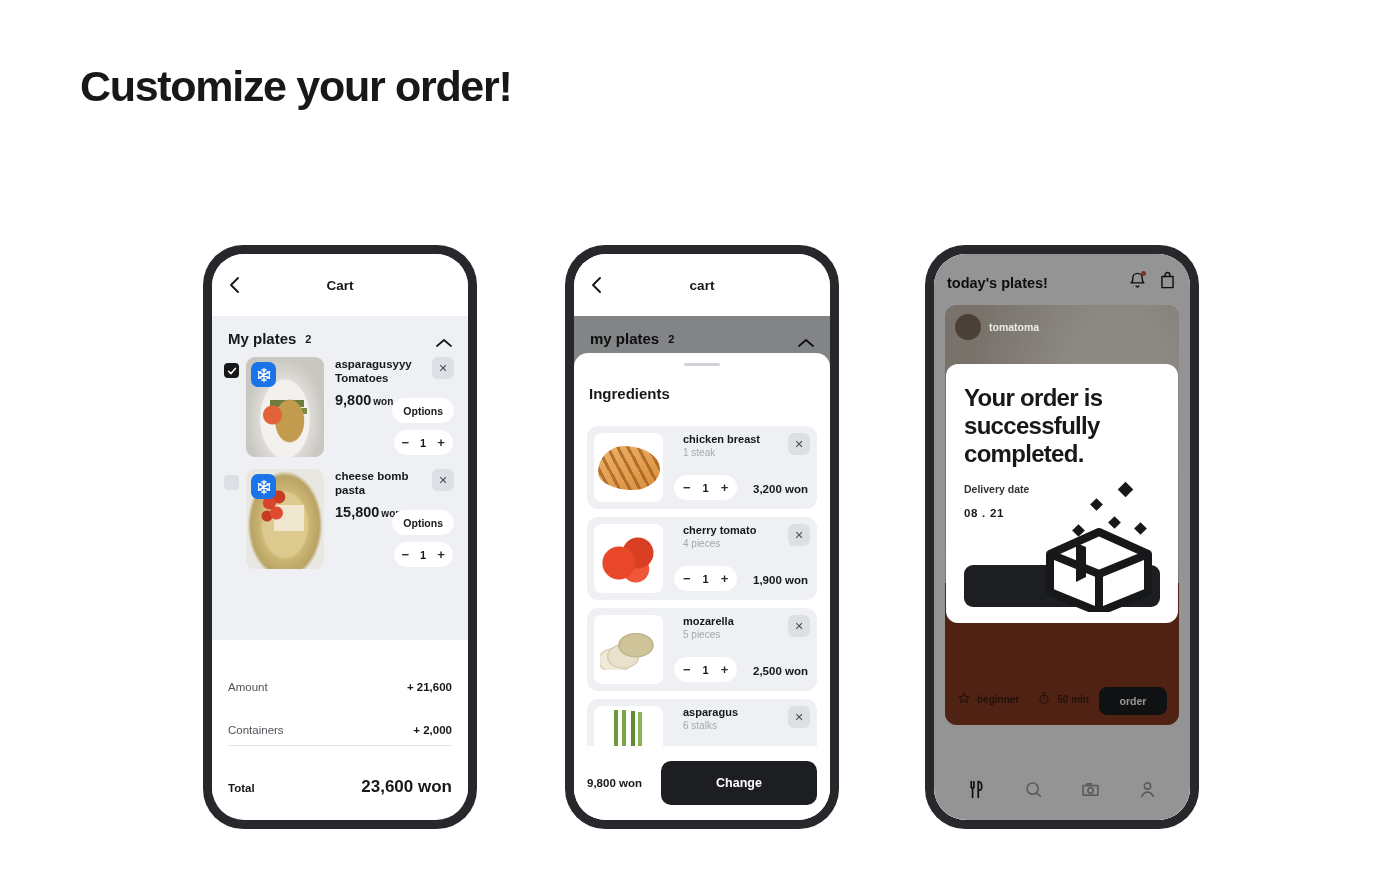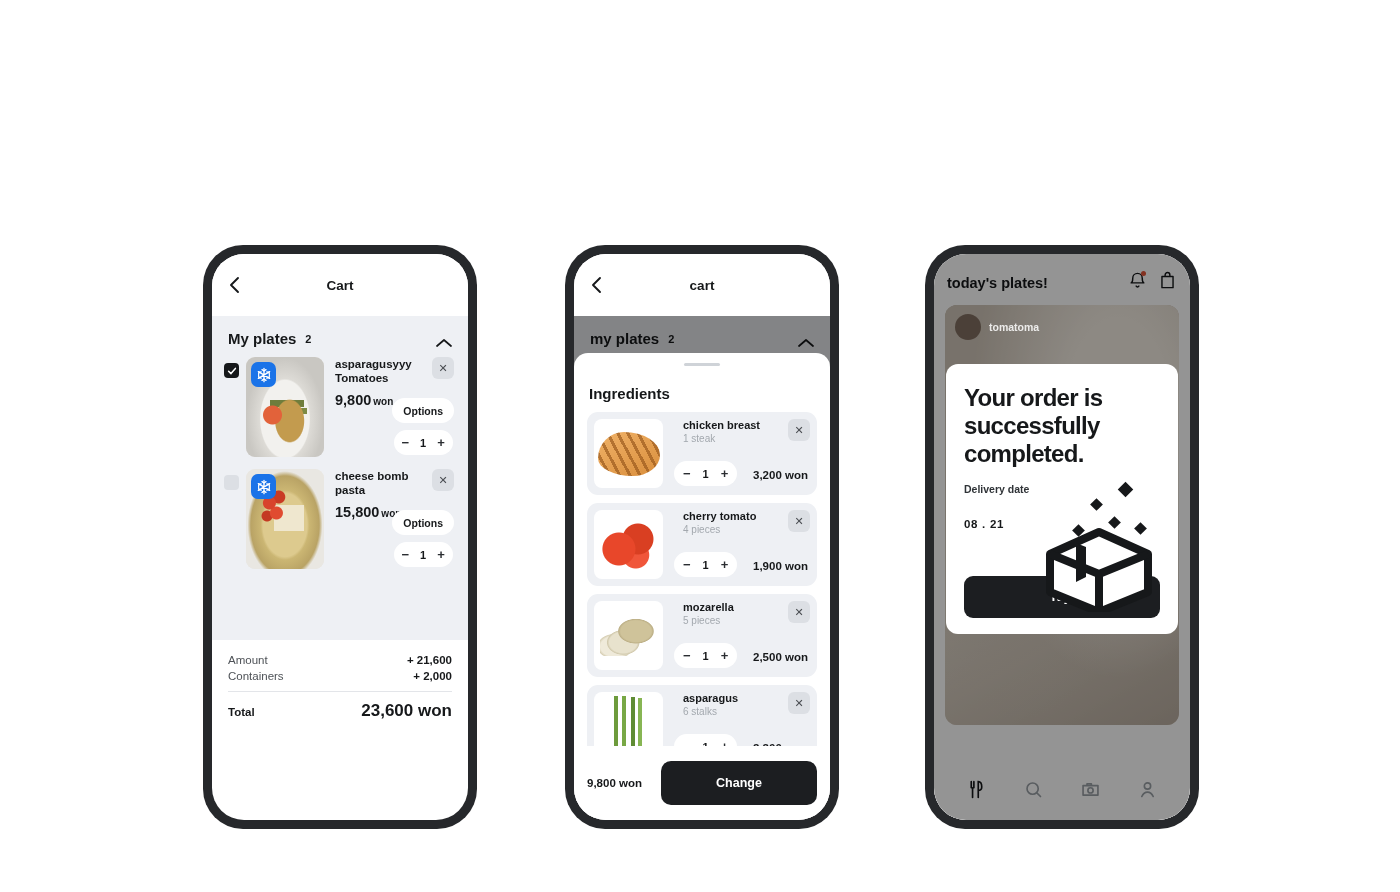--- a/index.html
+++ b/index.html
@@ -103,21 +103,21 @@
     border: none; cursor: pointer;
   }
   .pill.opt { padding: 0 11px; }
   .stepper { padding: 0 8px; gap: 11px; }
   .stepper span { font-size: 11px; font-weight: bold; color: #16181a; }
   .stepper .sgn { font-size: 13px; color: #2a2d31; }
 
   
   .totals { padding: 14px 16px 0 16px; background: #fff; }
   .tline { display: flex; justify-content: space-between; align-items: baseline; margin-bottom: 4px; }
-  .tlabel { font-size: 11.5px; color: #4e5257; }
+  .tlabel { font-size: 11.5px; color: #4e5257; margin-top: 27px; }
   .tval { font-size: 11.5px; font-weight: bold; color: #16181a; }
   .tdiv { height: 1px; background: #e3e5e9; margin: 9px 0 9px 0; }
   .tline.grand .tlabel { font-size: 11.5px; font-weight: bold; color: #16181a; }
   .tline.grand .tval { font-size: 17px; font-weight: bold; }
 
   
   .actionbar {
     position: absolute; left: 0; right: 0; bottom: 0;
     height: 74px; background: #fff;
     display: flex; align-items: center; padding: 0 13px;
@@ -134,21 +134,21 @@
   .dim {
     position: absolute; left: 0; right: 0; top: 62px; bottom: 0;
     background: rgba(0,0,0,0.45);
   }
   .sheet {
     position: absolute; left: 0; right: 0; top: 99px; bottom: 0;
     background: #fff; border-radius: 14px 14px 0 0;
     padding: 0 13px;
   }
   .handle { width: 36px; height: 3px; background: #cfd3d8; border-radius: 2px; margin: 10px auto 0 auto; }
-  .sheet-title { font-size: 15px; font-weight: bold; color: #16181a; margin: 19px 0 10px 2px; }
+  .sheet-title { font-size: 15px; font-weight: bold; color: #16181a; margin: 19px 0 24px 2px; }
 
   .ing-row {
     position: relative; display: flex;
     background: #eef0f4; border-radius: 11px;
     padding: 7px; margin-bottom: 8px; height: 83px; gap: 11px;
   }
   .ing-thumb {
     width: 69px; height: 69px; border-radius: 8px;
     background: #fff; flex: none; overflow: hidden;
     display: flex; align-items: center; justify-content: center;
@@ -218,21 +218,21 @@
   .tab { flex: 1; display: flex; align-items: center; justify-content: center; cursor: pointer; }
   .tab svg { width: 21px; height: 21px; }
 
   .feed-dim { position: absolute; inset: 0; background: rgba(0,0,0,0.42); }
   .success {
     position: absolute; left: 12px; right: 12px; top: 110px;
     background: #fff; border-radius: 12px; padding: 20px 18px 16px 18px;
   }
   .succ-head { font-size: 24px; font-weight: bold; color: #16181a; line-height: 1.16; letter-spacing: -0.7px; }
   .succ-dl { font-size: 10.5px; font-weight: bold; color: #2f3337; margin-top: 16px; }
-  .succ-date { font-size: 11.5px; font-weight: bold; color: #16181a; margin-top: 23px; letter-spacing: .7px; }
+  .succ-date { font-size: 11.5px; font-weight: bold; color: #16181a; margin-top: 12px; letter-spacing: .7px; }
   .box-art { position: absolute; right: 16px; top: 116px; width: 126px; height: 132px; }
   .yay {
     margin-top: 46px; width: 100%; height: 42px;
     background: #1c1e21; color: #fff; border: none; cursor: pointer;
     border-radius: 9px; font-size: 12.5px; font-weight: bold;
   }
 
   
   .img-plate { width:100%; height:100%;
     background:
@@ -289,20 +289,21 @@
       radial-gradient(circle at 50% 64%, #d8a88a 0 30%, transparent 32%),
       radial-gradient(circle at 50% 28%, #2b211c 0 46%, transparent 48%),
       linear-gradient(#5b4a3e,#3a2e26);
   }
 </style>
 </head>
 <body>
 
 <div class="page">
 
+  <div class="page-title">Customize your order!</div>
 
   <div class="phone" id="phone1">
     <div class="screen">
 
       <div class="topbar">
         <span class="back-chevron">
           <svg viewBox="0 0 20 20">
               <path d="M13 3 L6 10 L13 17" fill="none" stroke="#16181a" stroke-width="1.9" stroke-linecap="round" stroke-linejoin="round"></path>
             </svg>
         </span>
@@ -533,20 +534,43 @@
               </svg>
             </span>
           </span>
         </div>
 
         <div class="feed-card">
           <div class="img-feedbg"></div>
           <div class="card-user">
             <span class="avatar"><span class="img-avatar"></span></span>
             <span class="uname">tomatoma</span>
+          </div>
+          <div class="card-lower">
+            <div class="card-dish">tomatoes</div>
+            <div class="card-meta">
+              <span class="meta-i">
+                <span>
+                  <svg viewBox="0 0 24 24" fill="none" stroke="#3d1d10" stroke-width="1.9" stroke-linejoin="round">
+                      <path d="M12 3.5l2.6 5.6 6 .7-4.4 4.1 1.2 6-5.4-3-5.4 3 1.2-6L3.4 9.8l6-.7z"></path>
+                    </svg>
+                </span>
+                <span>beginner</span>
+              </span>
+              <span class="meta-i">
+                <span>
+                  <svg viewBox="0 0 24 24" fill="none" stroke="#3d1d10" stroke-width="1.9" stroke-linecap="round">
+                      <circle cx="12" cy="14" r="7"></circle>
+                      <path d="M12 14V9.5M9.5 3.5h5"></path>
+                    </svg>
+                </span>
+                <span>50 min</span>
+              </span>
+            </div>
+            <button class="order-btn">order</button>
           </div>
         </div>
 
         <div class="tabbar">
           <span class="tab">
             <svg viewBox="0 0 24 24" fill="none" stroke="#16181a" stroke-width="1.9" stroke-linecap="round">
                 <path d="M6 3v7M9 3v7M7.5 10v11M14 21V3c3 0 4 3 4 6s-1.6 4-4 4"></path>
               </svg>
           </span>
           <span class="tab">

